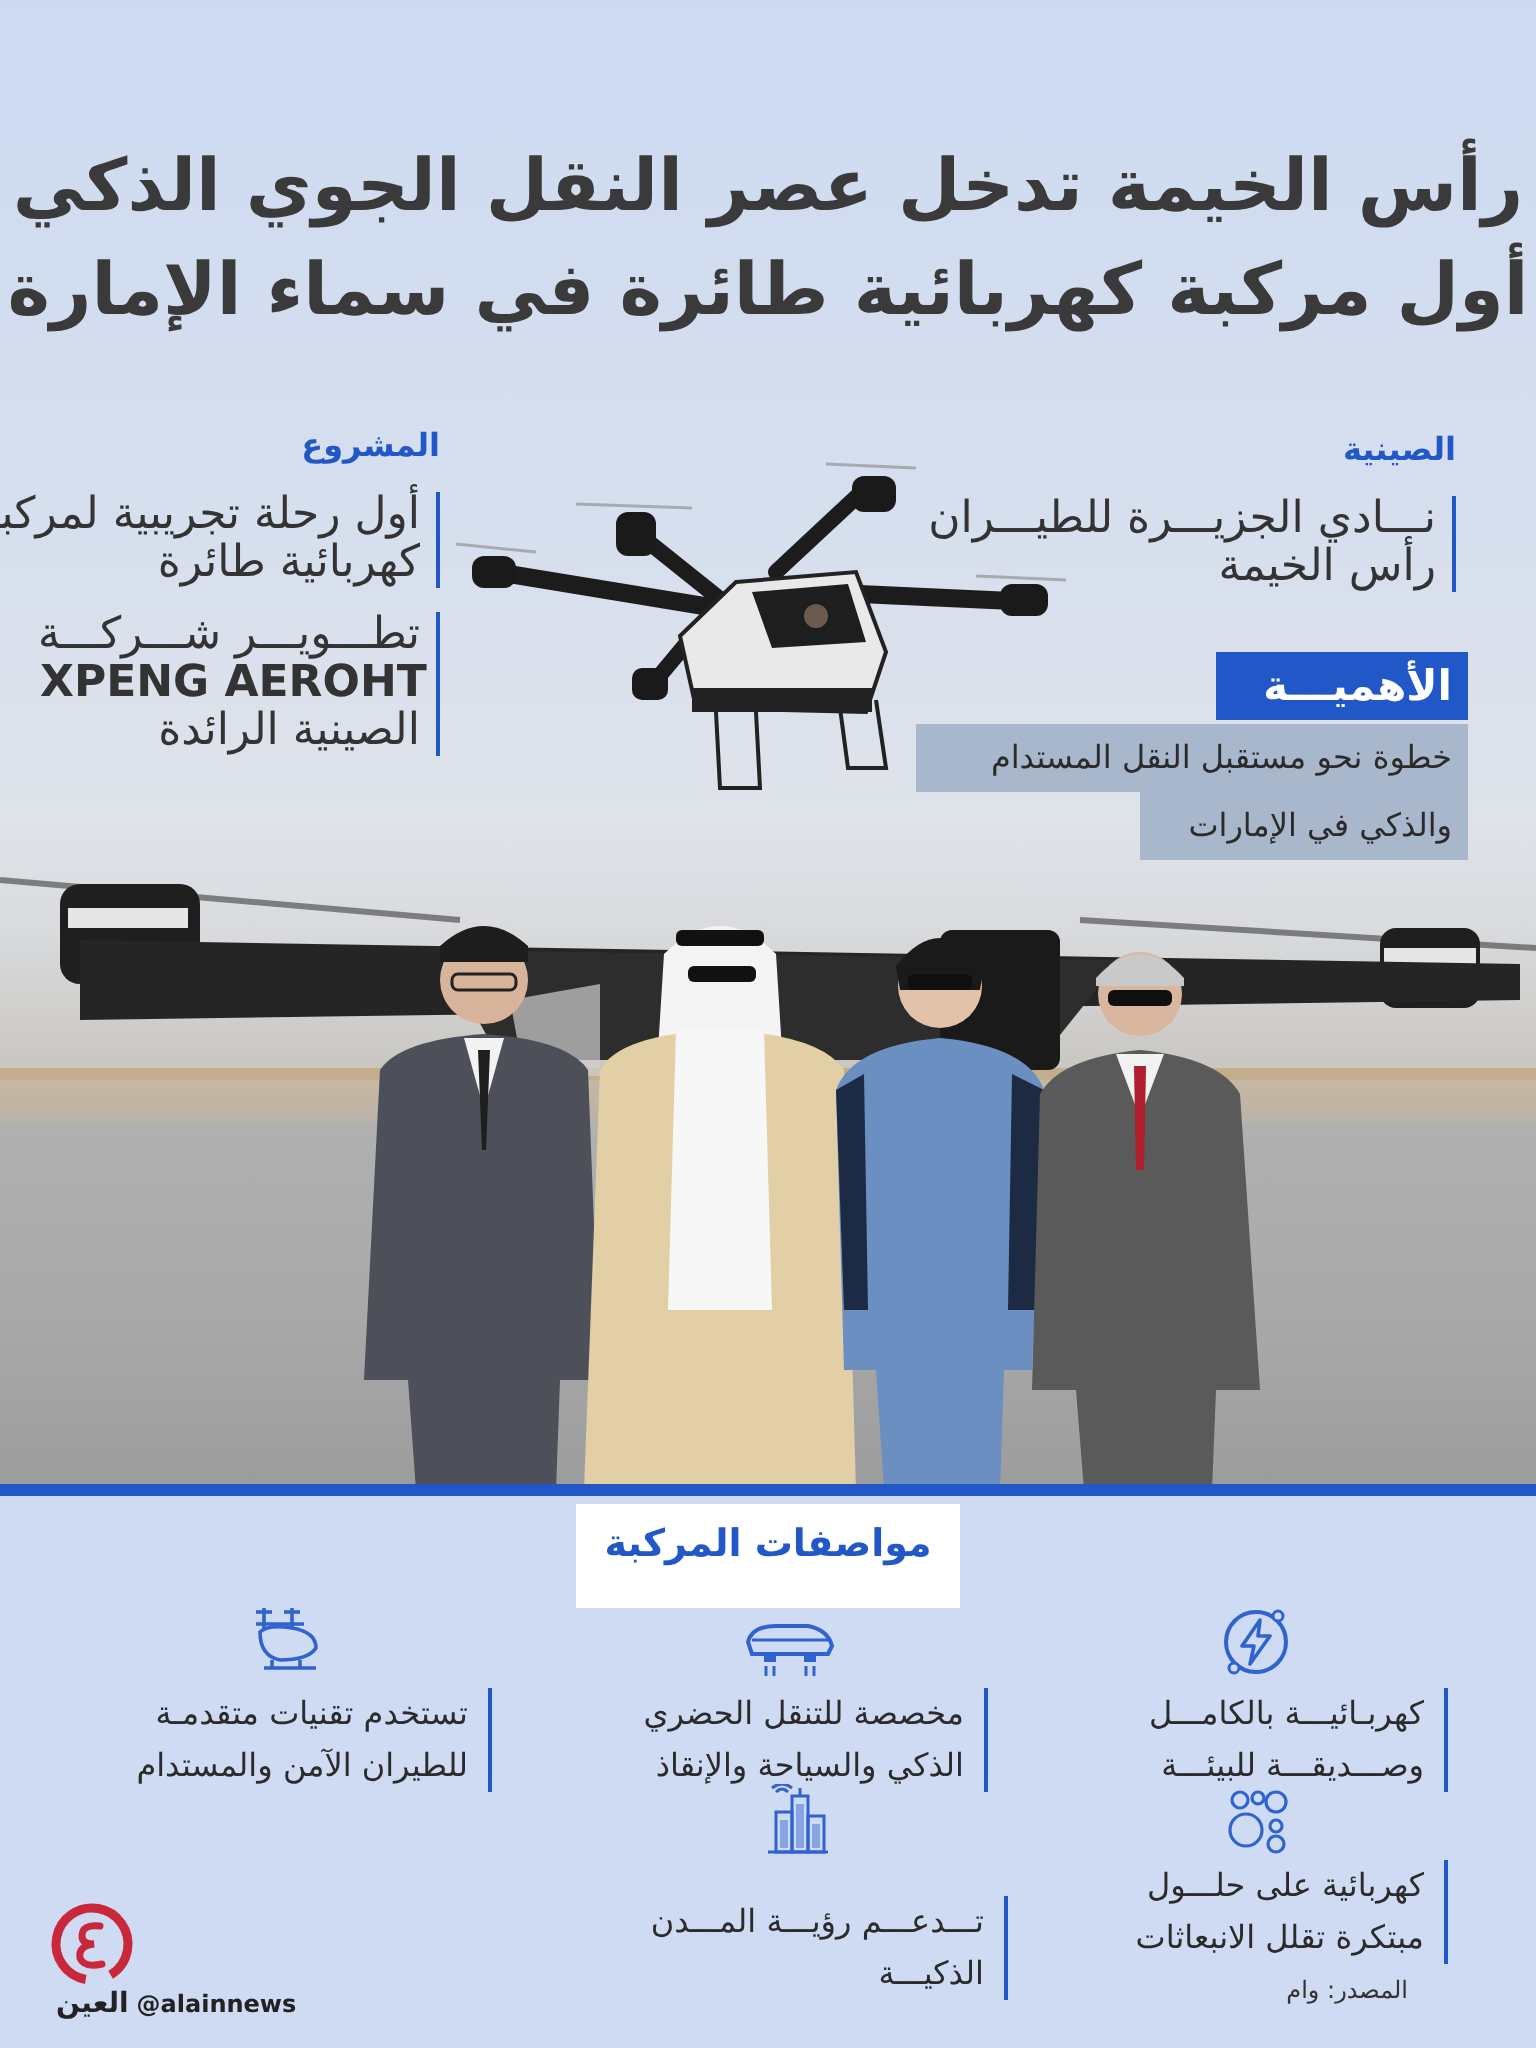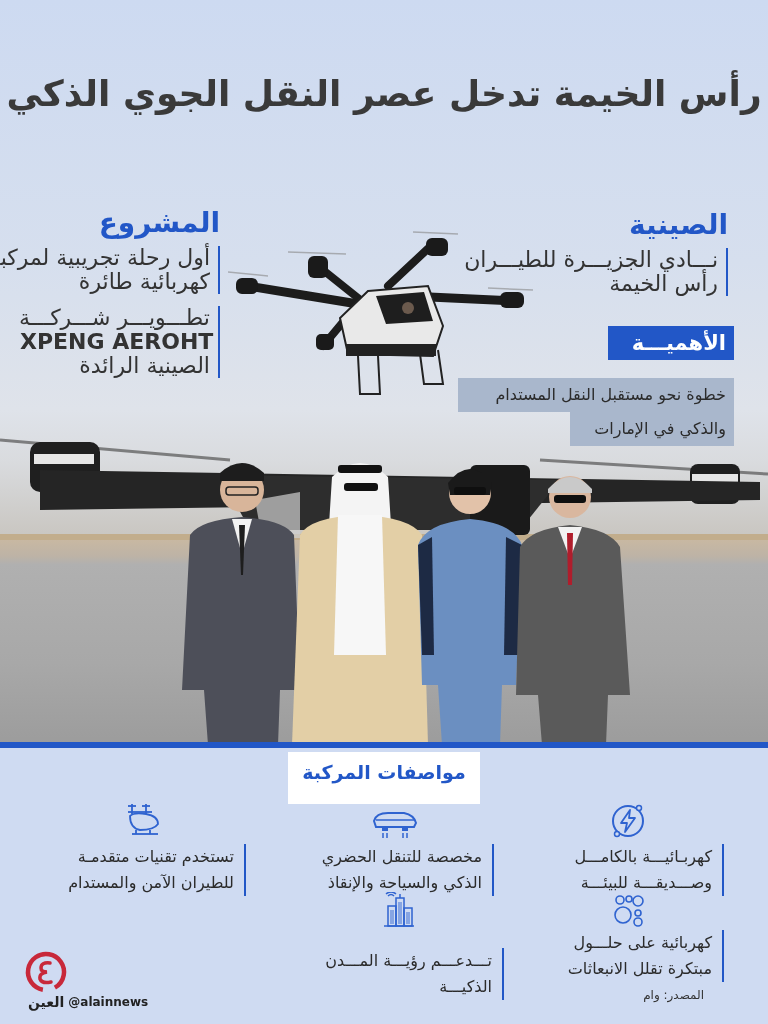--- a/index.html
+++ b/index.html
@@ -18,37 +18,37 @@
     }
     .title {
       position: absolute; left: 0; right: 0; top: 68px;
       text-align: center; font-weight: bold; color: #3a3a3a;
       font-size: 36px; line-height: 52px;
     }
     .title div { white-space: nowrap; }
 
     .block { position: absolute; text-align: right; }
     .block-heading {
-      color: #2257c7; font-weight: bold; font-size: 28px; line-height: 30px;
+      color: #2257c7; font-weight: bold; font-size: 16px; line-height: 30px;
     }
     .info-lines {
       border-right: 2px solid #2257c7; padding-right: 8px;
       font-size: 22px; line-height: 24px; color: #333;
     }
     .info-lines div { white-space: nowrap; }
 
     .project { right: 548px; top: 208px; width: 200px; }
     .place { right: 40px; top: 210px; width: 260px; }
 
     .importance { right: 34px; top: 326px; }
     .importance-heading {
       display: inline-block; background: #2257c7; color: #fff;
       font-weight: bold; font-size: 21px; line-height: 34px; padding: 0 8px 0 24px;
     }
-    .importance-lines { margin-top: 18px; }
+    .importance-lines { margin-top: 2px; }
     .importance-lines div {
       display: block; margin-left: auto; width: fit-content;
       background: #a9b7cc; color: #2b2b2b; font-size: 16px; line-height: 34px;
       padding: 0 8px; margin-bottom: 0;
     }
     .importance-lines div:first-child { width: 276px; }
     .importance-lines div:last-child { width: 164px; }
 
     
     .drone { position: absolute; left: 228px; top: 226px; width: 310px; height: 175px; }
@@ -91,20 +91,21 @@
     .brand-ar { color: #222; font-weight: bold; font-size: 14px; }
     .handle { color: #222; font-size: 12px; font-weight: bold; }
   </style>
 </head>
 <body>
 
 <div class="hero">
 
   <div class="title">
     <div>رأس الخيمة تدخل عصر النقل الجوي الذكي</div>
+    <div>أول مركبة كهربائية طائرة في سماء الإمارة</div>
   </div>
 
   <svg class="drone" viewBox="0 0 310 175">
     <g stroke="#1c1c1c" stroke-linecap="round" fill="none">
       <path d="M20 60 L130 78" stroke-width="9"></path>
       <path d="M180 70 L290 75" stroke-width="9"></path>
       <path d="M90 40 L140 80" stroke-width="8"></path>
       <path d="M205 18 L160 60" stroke-width="8"></path>
       <path d="M120 90 L95 120" stroke-width="8"></path>
     </g>

